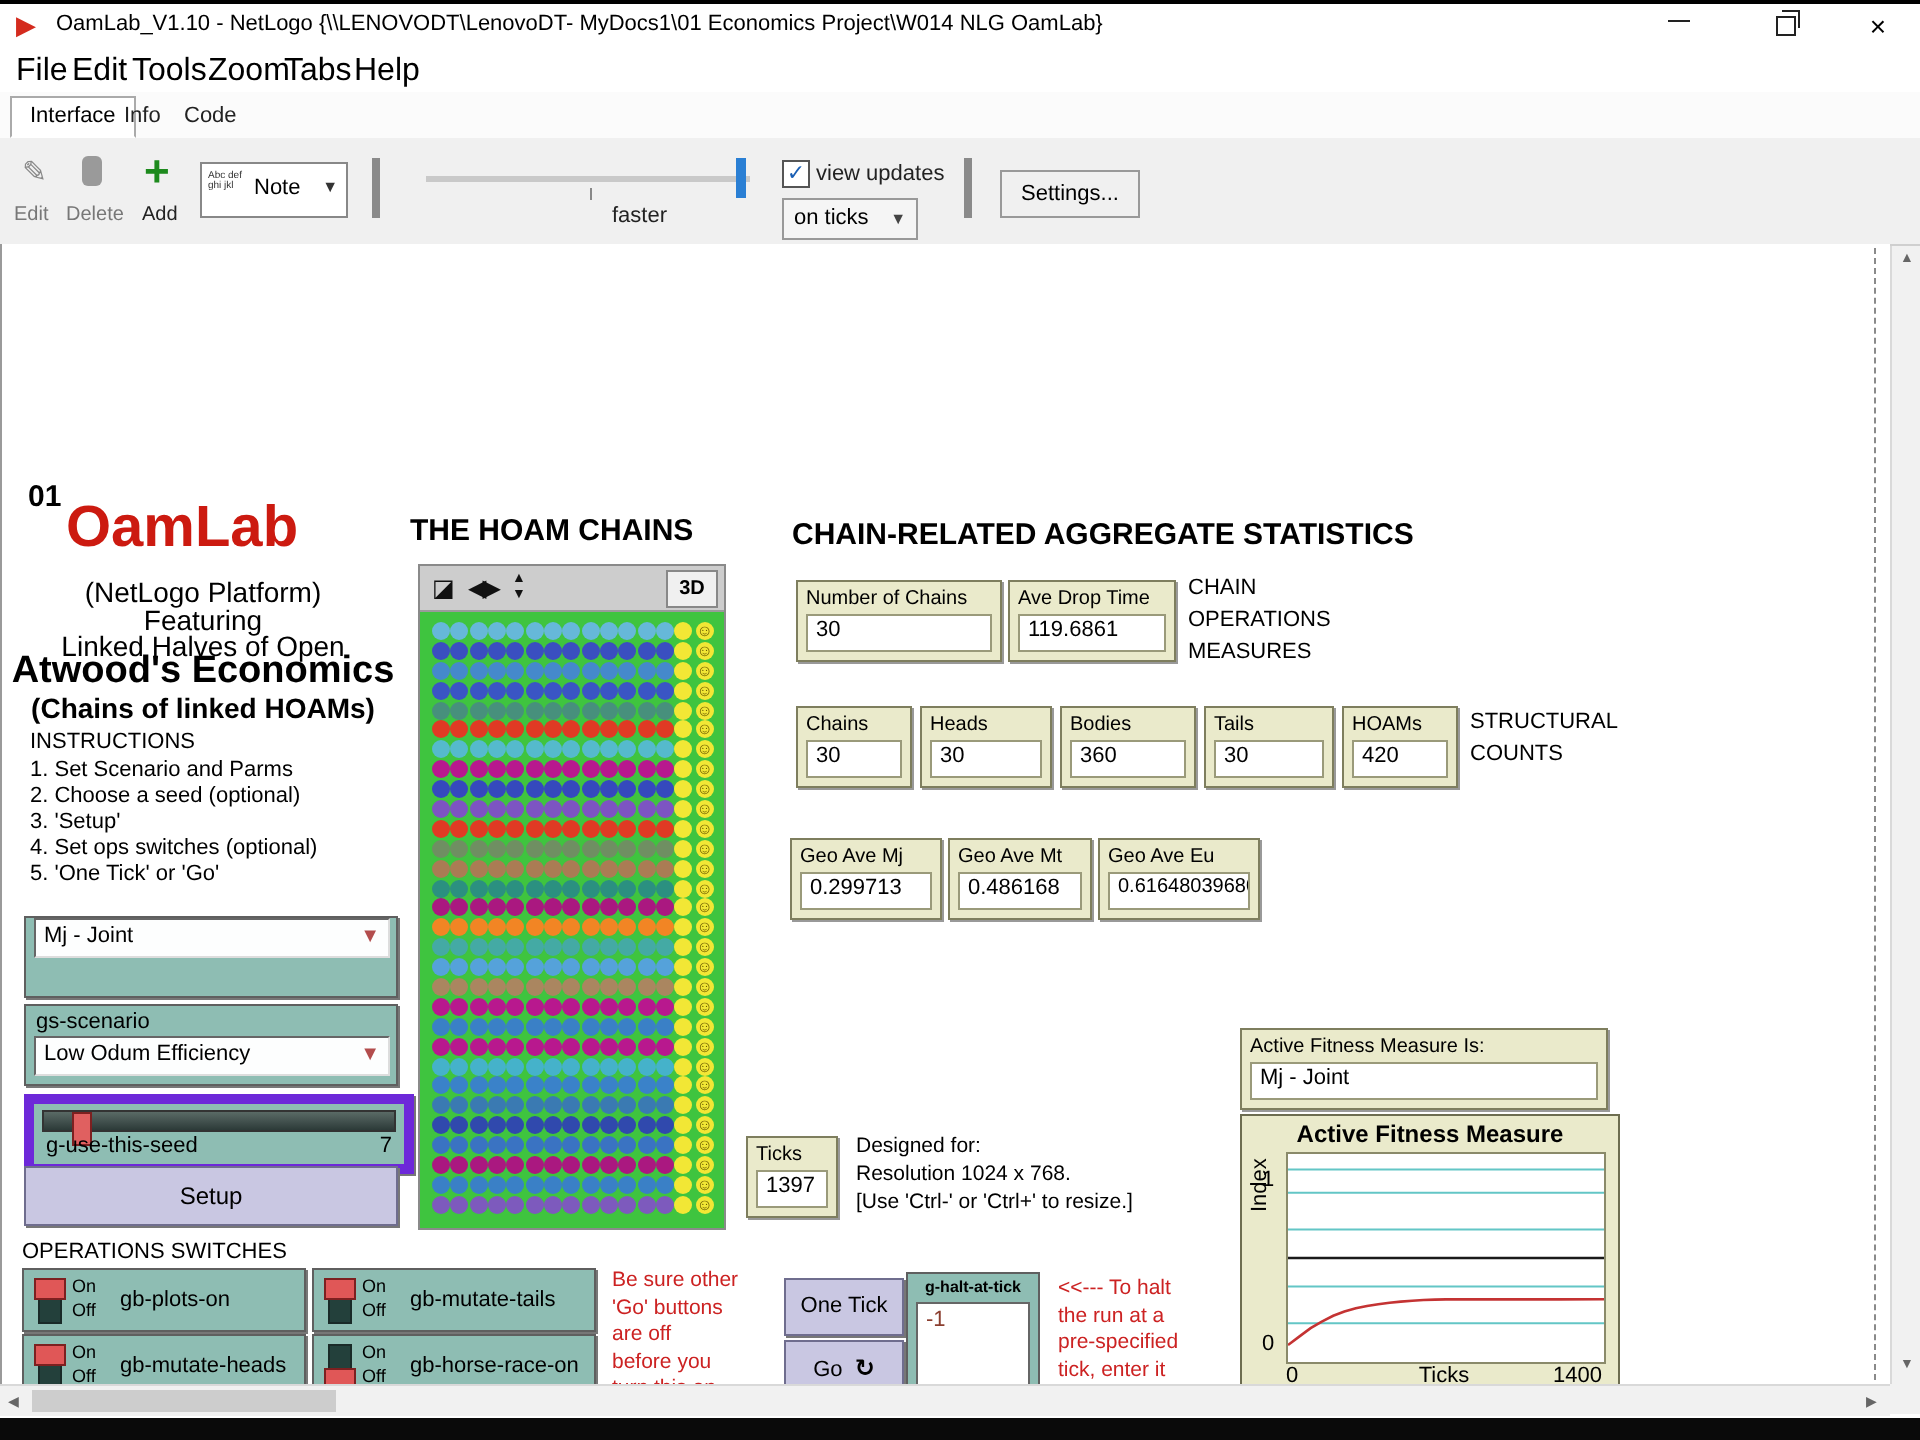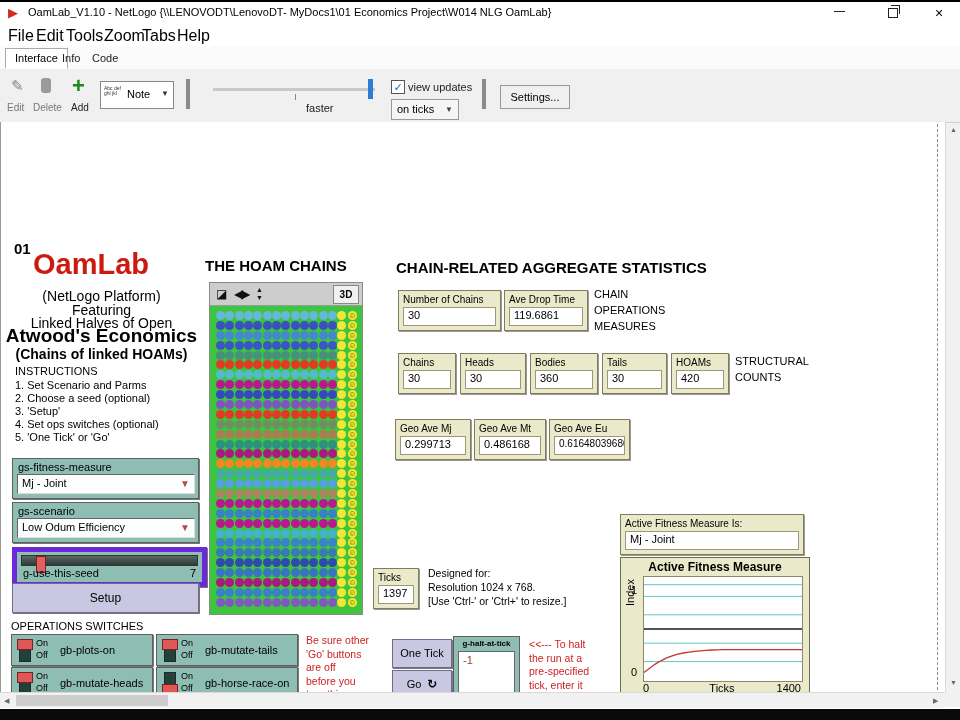--- a/index.html
+++ b/index.html
@@ -168,21 +168,20 @@
     <span class="hbig" style="top:203px">Atwood's Economics</span>
     <span class="hc" style="top:224px;font-weight:bold">(Chains of linked HOAMs)</span>
     <span class="instr" style="top:243px">INSTRUCTIONS</span>
     <span class="instr" style="top:257px">1. Set Scenario and Parms</span>
     <span class="instr" style="top:270px">2. Choose a seed (optional)</span>
     <span class="instr" style="top:283px">3. 'Setup'</span>
     <span class="instr" style="top:296px">4. Set ops switches (optional)</span>
     <span class="instr" style="top:309px">5. 'One Tick' or 'Go'</span>
 
     <div class="chooser" style="top:336px;height:39px">
-      <div class="clabel">gs-fitness-measure</div>
       <div class="cbox">
           <span class="cval">Mj - Joint</span>
           <span class="car">▼</span>
         </div>
     </div>
     <div class="chooser" style="top:380px;height:39px">
       <div class="clabel">gs-scenario</div>
       <div class="cbox">
           <span class="cval">Low Odum Efficiency</span>
           <span class="car">▼</span>

